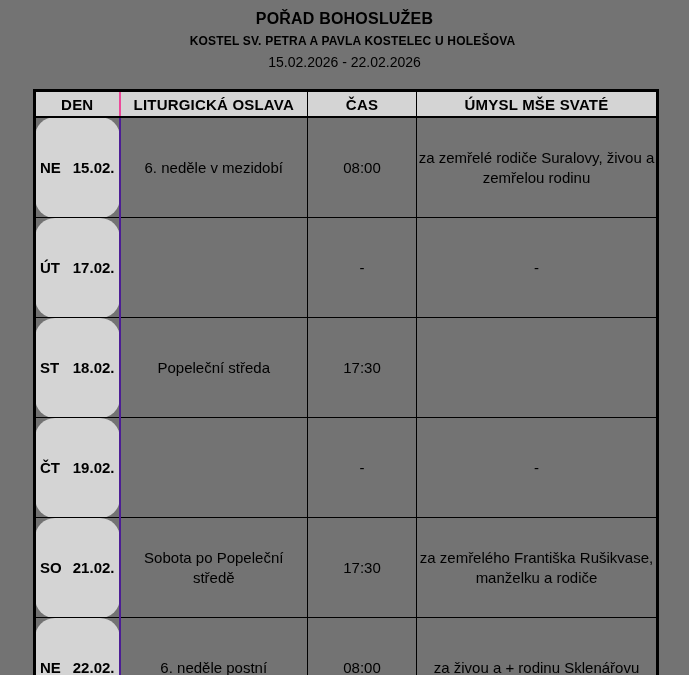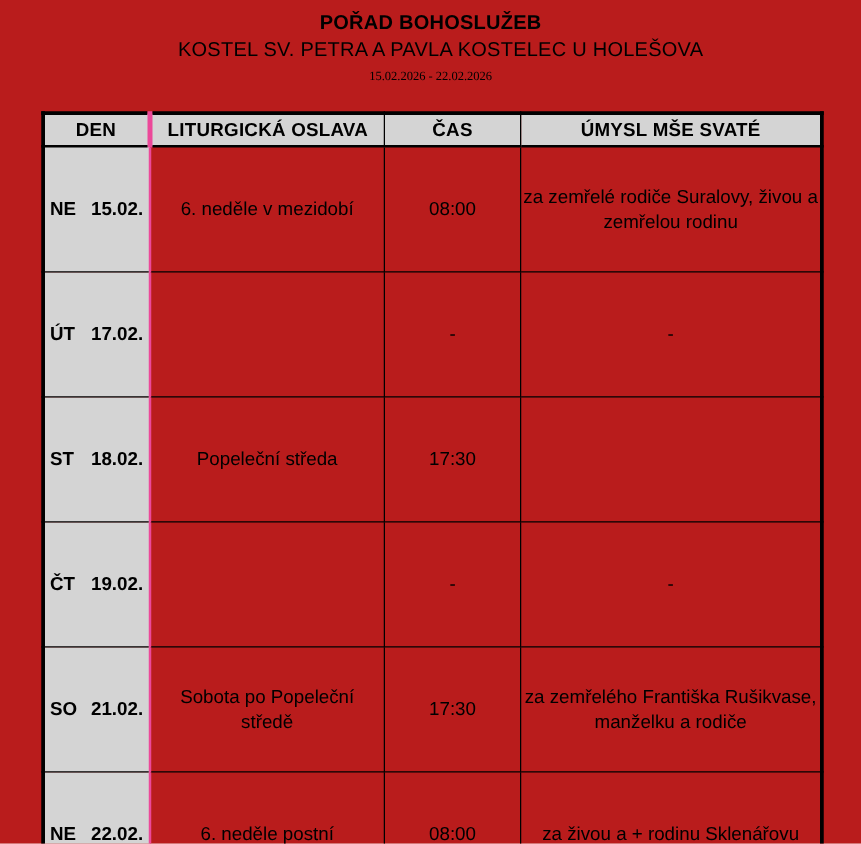--- a/index.html
+++ b/index.html
@@ -4,46 +4,45 @@
 <style>
   html, body {
     margin: 0;
     padding: 0;
     background: #ffffff;
   }
   .page {
     position: relative;
     width: 689px;
     height: 675px;
-    background: #b91c1c;
+    background: #737373;
     color: #000000;
     font-family: "Liberation Sans", sans-serif;
     overflow: hidden;
   }
   .doc-header {
     padding-top: 8px;
     text-align: center;
   }
   .doc-title {
     font-size: 16px;
     font-weight: bold;
     line-height: 22px;
     letter-spacing: 0.2px;
   }
   .doc-subtitle {
-    font-size: 16px;
-    font-weight: normal;
+    font-size: 12px;
+    font-weight: bold;
     line-height: 22px;
     letter-spacing: 0.2px;
     padding-left: 16px;
   }
   .doc-daterange {
-    font-size: 10px;
+    font-size: 14px;
     line-height: 20px;
-    font-family: Liberation Serif, serif;
   }
   table.schedule {
     border-collapse: collapse;
     table-layout: fixed;
     width: 623px;
     margin: 17px 0 0 33px;
     border: 3px solid #000000;
   }
   .schedule thead th {
     background: #d4d4d4;
@@ -51,35 +50,36 @@
     font-size: 15px;
     font-weight: bold;
     text-align: center;
     vertical-align: middle;
     border-bottom: 2px solid #000000;
     border-right: 1px solid #000000;
     padding: 0;
     letter-spacing: 0.2px;
   }
   .schedule thead th.col-den {
-    border-right: 4px solid #ec4899;
+    border-right: 2px solid #ec4899;
   }
   .schedule tbody td {
     height: 67px;
     font-size: 15px;
     text-align: center;
     vertical-align: middle;
     border: 1px solid #000000;
     padding: 0;
     line-height: 20px;
   }
   .schedule tbody td.day-cell {
     background: #d4d4d4;
     font-weight: bold;
-    border-right: 2px solid #ec4899;
+    border-right: 2px solid #4c1d95;
+    border-radius: 20px;
   }
   .day-wrap {
     display: flex;
     justify-content: space-between;
     padding: 0 4px;
   }
   .schedule tbody td.celebration-cell {
     padding: 16px 8px;
   }
   .schedule tbody td.intention-cell {

